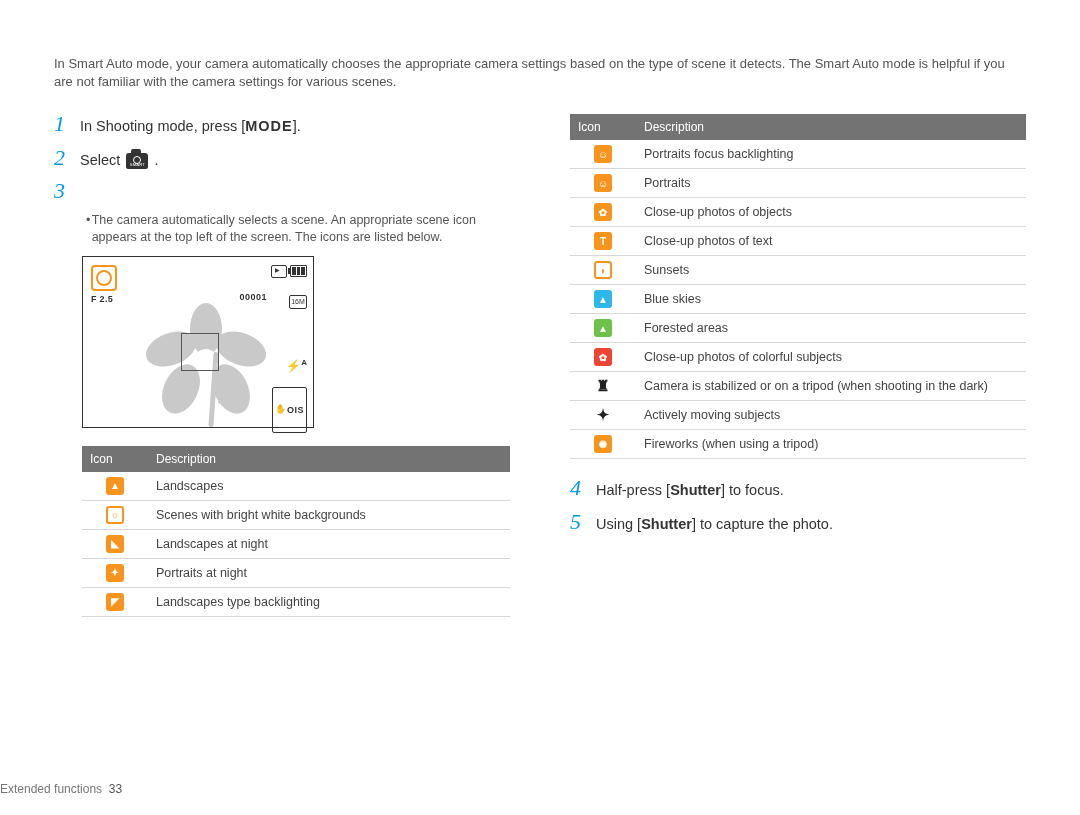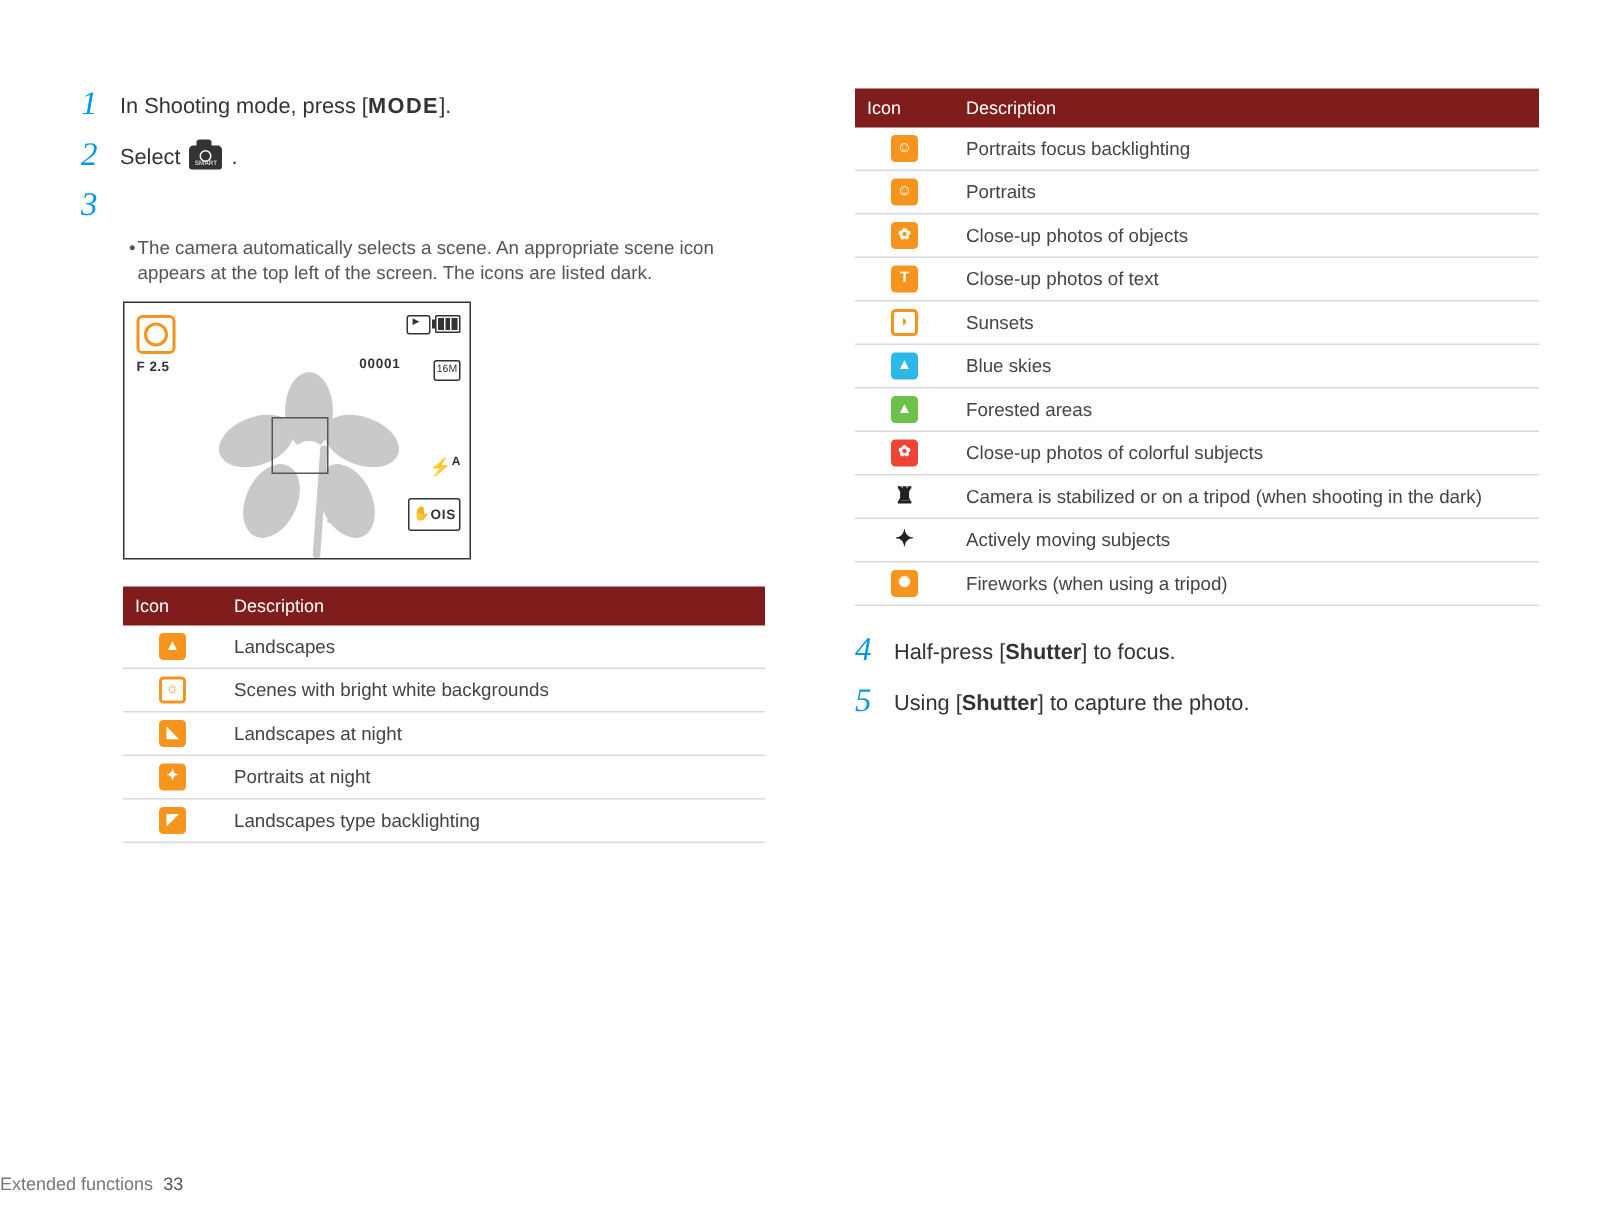--- a/index.html
+++ b/index.html
@@ -101,32 +101,32 @@
   .cp-fnum { left:8px; top:36px; font-size:9px; font-weight:bold; color:#333; letter-spacing:0.3px;}
   .cp-counter { right:46px; top:10px; font-size:9px; font-weight:bold; letter-spacing:0.5px;margin-top:24px;}
   .cp-topicon1 { right:26px; top:8px; width:14px; height:11px; border:1px solid #333; border-radius:2px; }
   .cp-topicon1::after{content:"▶"; font-size:6px; position:absolute; left:3px; top:0px; color:#333;}
   .cp-topicon2 { right:6px; top:8px; width:15px; height:10px; border:1.5px solid #333; border-radius:1px; }
   .cp-topicon2::before{content:""; position:absolute; left:-3px; top:2px; width:2px; height:6px; background:#333;}
   .cp-topicon2 .bars{position:absolute; left:1px; top:1px; right:1px; bottom:1px; display:flex; gap:1px;}
   .cp-topicon2 .bars span{flex:1; background:#333;}
   .cp-right-16m { right:6px; top:38px; width:16px; height:12px; border:1px solid #333; border-radius:2px; font-size:7px; display:flex;align-items:center;justify-content:center;}
   .cp-right-flash { right:6px; top:102px; font-size:12px; font-weight:bold; line-height:0.9;}
-  .cp-right-ois  { right:6px; top:130px; font-size:9px; font-weight:bold; letter-spacing:0.5px; border:1px solid #333; border-radius:2px; padding:4px 2px;}
+  .cp-right-ois  { right:6px; top:130px; font-size:9px; font-weight:bold; letter-spacing:0.5px; border:1px solid #333; border-radius:2px; padding:16px 2px;}
 
   
   table.icon-table {
     border-collapse: collapse;
     width: 100%;
     margin: 4px 0 10px 28px;
     width: calc(100% - 28px);
   }
   .col-right table.icon-table { margin-left:0; width:100%; }
   .icon-table thead th {
-    background: #7f1d1d;
+    background: #737373;
     color: #fff;
     font-weight: normal;
     font-size: 12px;
     text-align: left;
     padding: 5px 8px;
   }
   .icon-table thead th:first-child { width:50px; }
   .icon-table tbody td {
     border-bottom: 1px solid #d9d9d9;
     padding: 5px 8px;
@@ -168,20 +168,21 @@
     position:absolute; left:0; right:0; bottom:18px;
     text-align:left; font-size:12px; color:#777;
   }
   .footer .pg { color:#555; }
 </style>
 </head>
 <body>
 
 <div class="page">
 
+  <p class="intro">In Smart Auto mode, your camera automatically chooses the appropriate camera settings based on the type of scene it detects. The Smart Auto mode is helpful if you are not familiar with the camera settings for various scenes.</p>
 
   <div class="columns">
 
     <div class="col">
 
       <div class="step">
         <span class="step-num">1</span>
         <span class="step-text">
           <span>In Shooting mode, press [</span><span class="mode-key">MODE</span><span>].</span>
         </span>
@@ -196,21 +197,21 @@
         </span>
       </div>
 
       <div class="step">
         <span class="step-num">3</span>
       </div>
 
       <div class="sub-note">
         <div class="bullet-row">
             <span class="bl">•</span>
-            <span>The camera automatically selects a scene. An appropriate scene icon appears at the top left of the screen. The icons are listed dark.</span>
+            <span>The camera automatically selects a scene. An appropriate scene icon appears at the top left of the screen. The icons are listed below.</span>
           </div>
       </div>
 
       <div class="camera-preview">
         <div class="cp-layer flower">
           <svg viewBox="0 0 130 118" width="130" height="118">
             <g fill="#c9c9c9">
               <ellipse cx="65" cy="28" rx="16" ry="26"></ellipse>
               <ellipse cx="30" cy="48" rx="26" ry="16" transform="rotate(-20 30 48)"></ellipse>
               <ellipse cx="100" cy="48" rx="26" ry="16" transform="rotate(20 100 48)"></ellipse>

